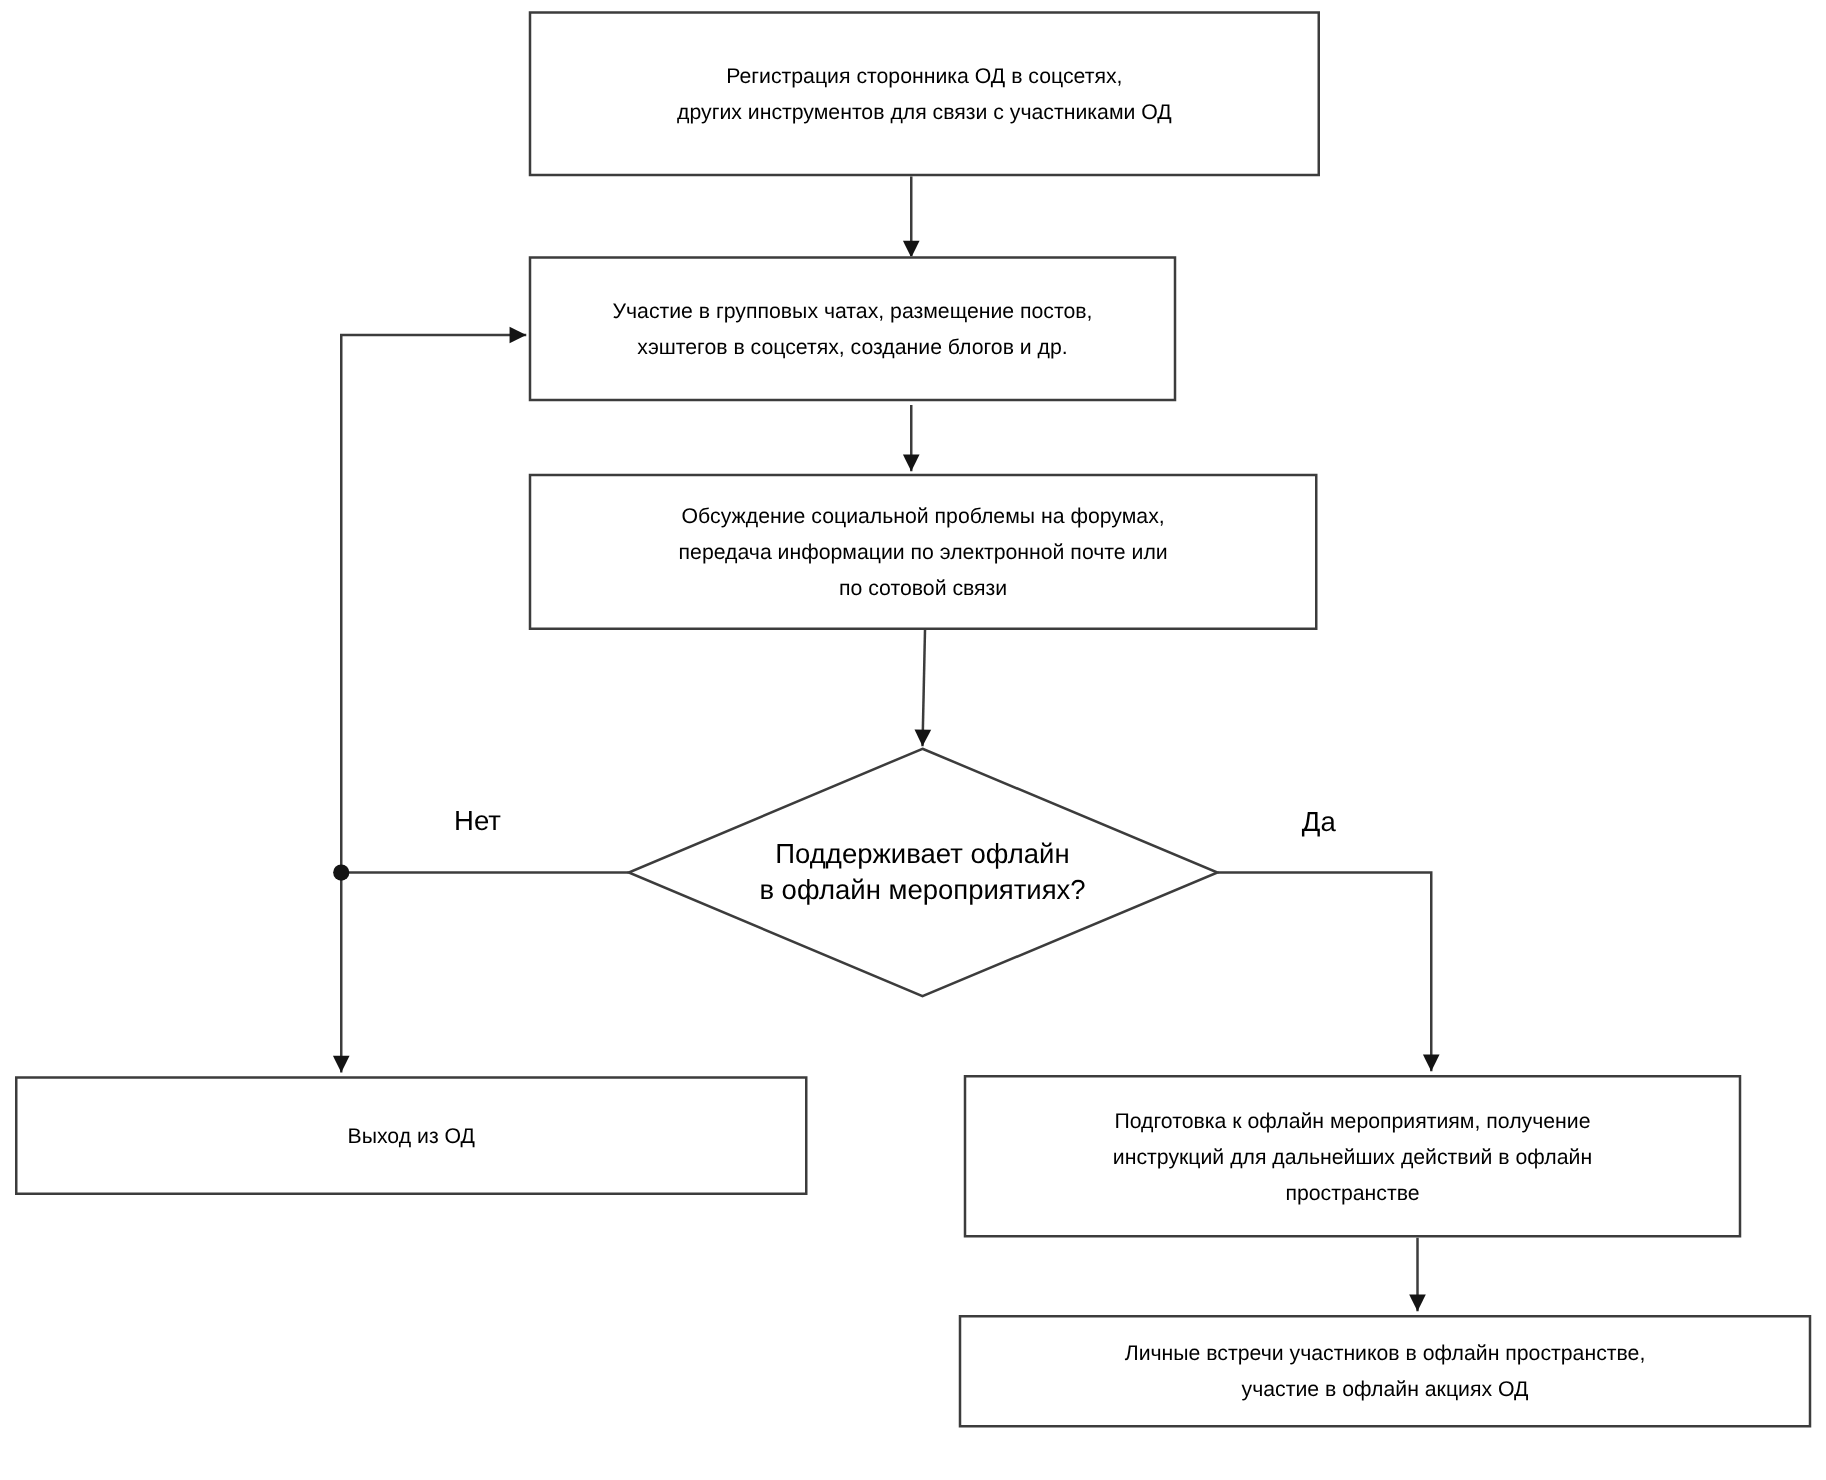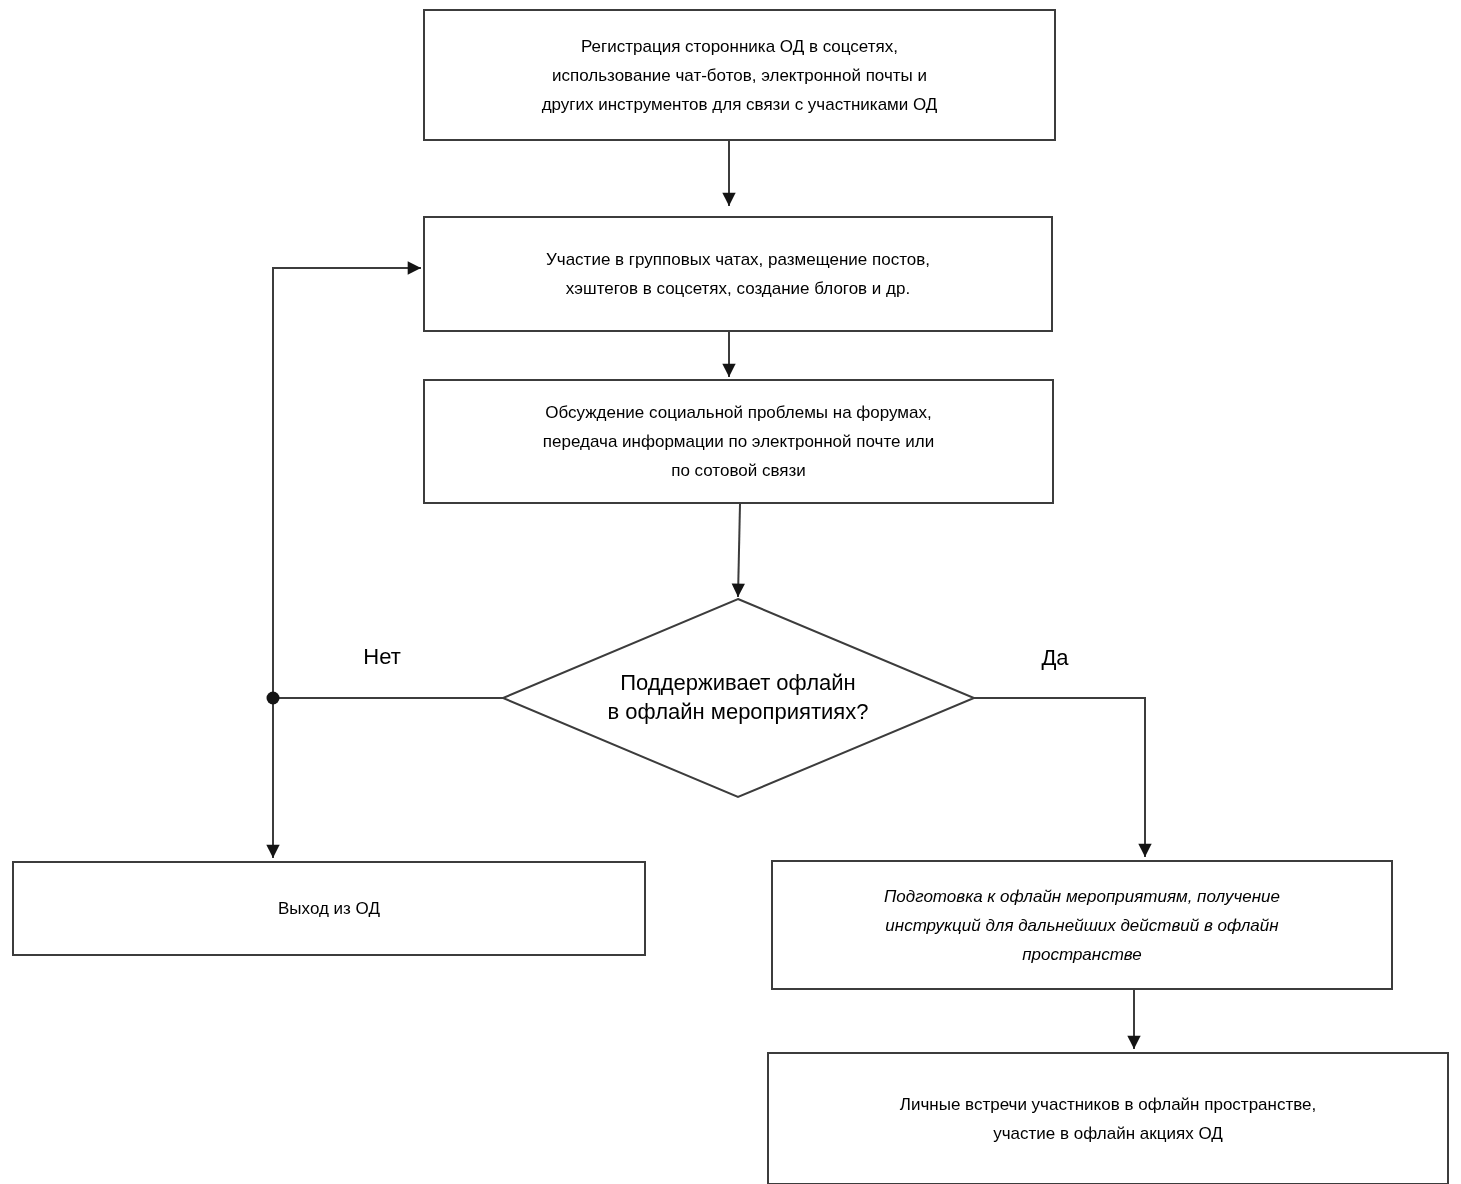--- a/index.html
+++ b/index.html
@@ -66,26 +66,25 @@
     <circle class="dot" cx="273" cy="698" r="6.5"></circle>
 
     <path class="edge" d="M974,698 L1145,698 L1145,857" marker-end="url(#arrow)"></path>
 
     <path class="edge" d="M1134,990 L1134,1049" marker-end="url(#arrow)"></path>
   </svg>
 
   <div class="node" style="left:423px;top:9px;width:633px;height:132px;">
     <div>
         <div>Регистрация сторонника ОД в соцсетях,</div>
-        <div>использование чат-ботов, электронной почты и</div>
         <div>других инструментов для связи с участниками ОД</div>
       </div>
   </div>
 
-  <div class="node" style="left:423px;top:216px;width:630px;height:116px;">
+  <div class="node" style="left:423px;top:205px;width:518px;height:116px;">
     <div>
         <div>Участие в групповых чатах, размещение постов,</div>
         <div>хэштегов в соцсетях, создание блогов и др.</div>
       </div>
   </div>
 
   <div class="node" style="left:423px;top:379px;width:631px;height:125px;">
     <div>
         <div>Обсуждение социальной проблемы на форумах,</div>
         <div>передача информации по электронной почте или</div>
@@ -101,28 +100,28 @@
   <div class="free-label" style="left:330px;top:642px;width:104px;">Нет</div>
 
   <div class="free-label" style="left:1005px;top:643px;width:100px;">Да</div>
 
   <div class="node" style="left:12px;top:861px;width:634px;height:95px;">
     <div>
         <div>Выход из ОД</div>
       </div>
   </div>
 
-  <div class="node" style="left:771px;top:860px;width:622px;height:130px;font-style:italic;">
+  <div class="node" style="left:771px;top:860px;width:622px;height:130px;">
     <div>
         <div>Подготовка к офлайн мероприятиям, получение</div>
         <div>инструкций для дальнейших действий в офлайн</div>
         <div>пространстве</div>
       </div>
   </div>
 
-  <div class="node" style="left:767px;top:1052px;width:682px;height:133px;">
+  <div class="node" style="left:767px;top:1052px;width:682px;height:90px;">
     <div>
         <div>Личные встречи участников в офлайн пространстве,</div>
         <div>участие в офлайн акциях ОД</div>
       </div>
   </div>
 
 </div>
 
 </body></html>

